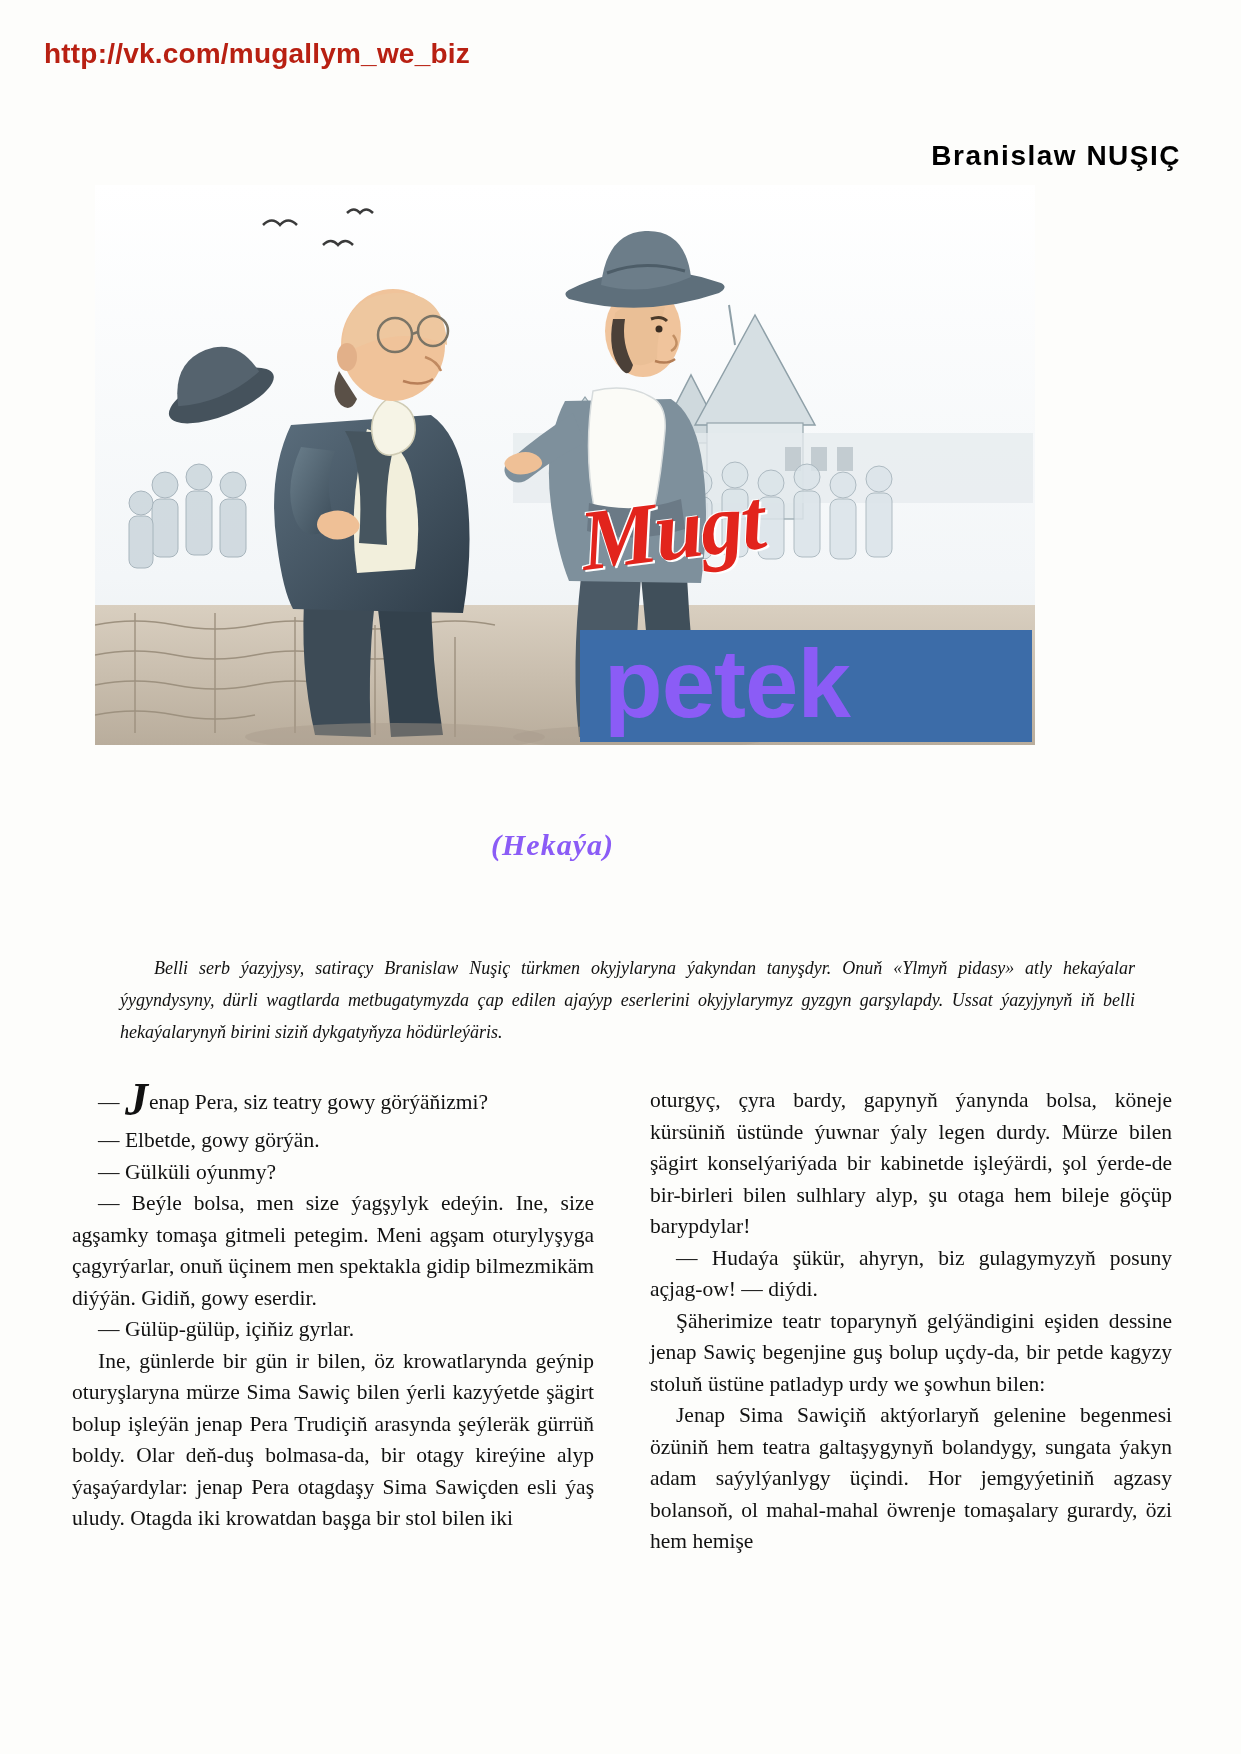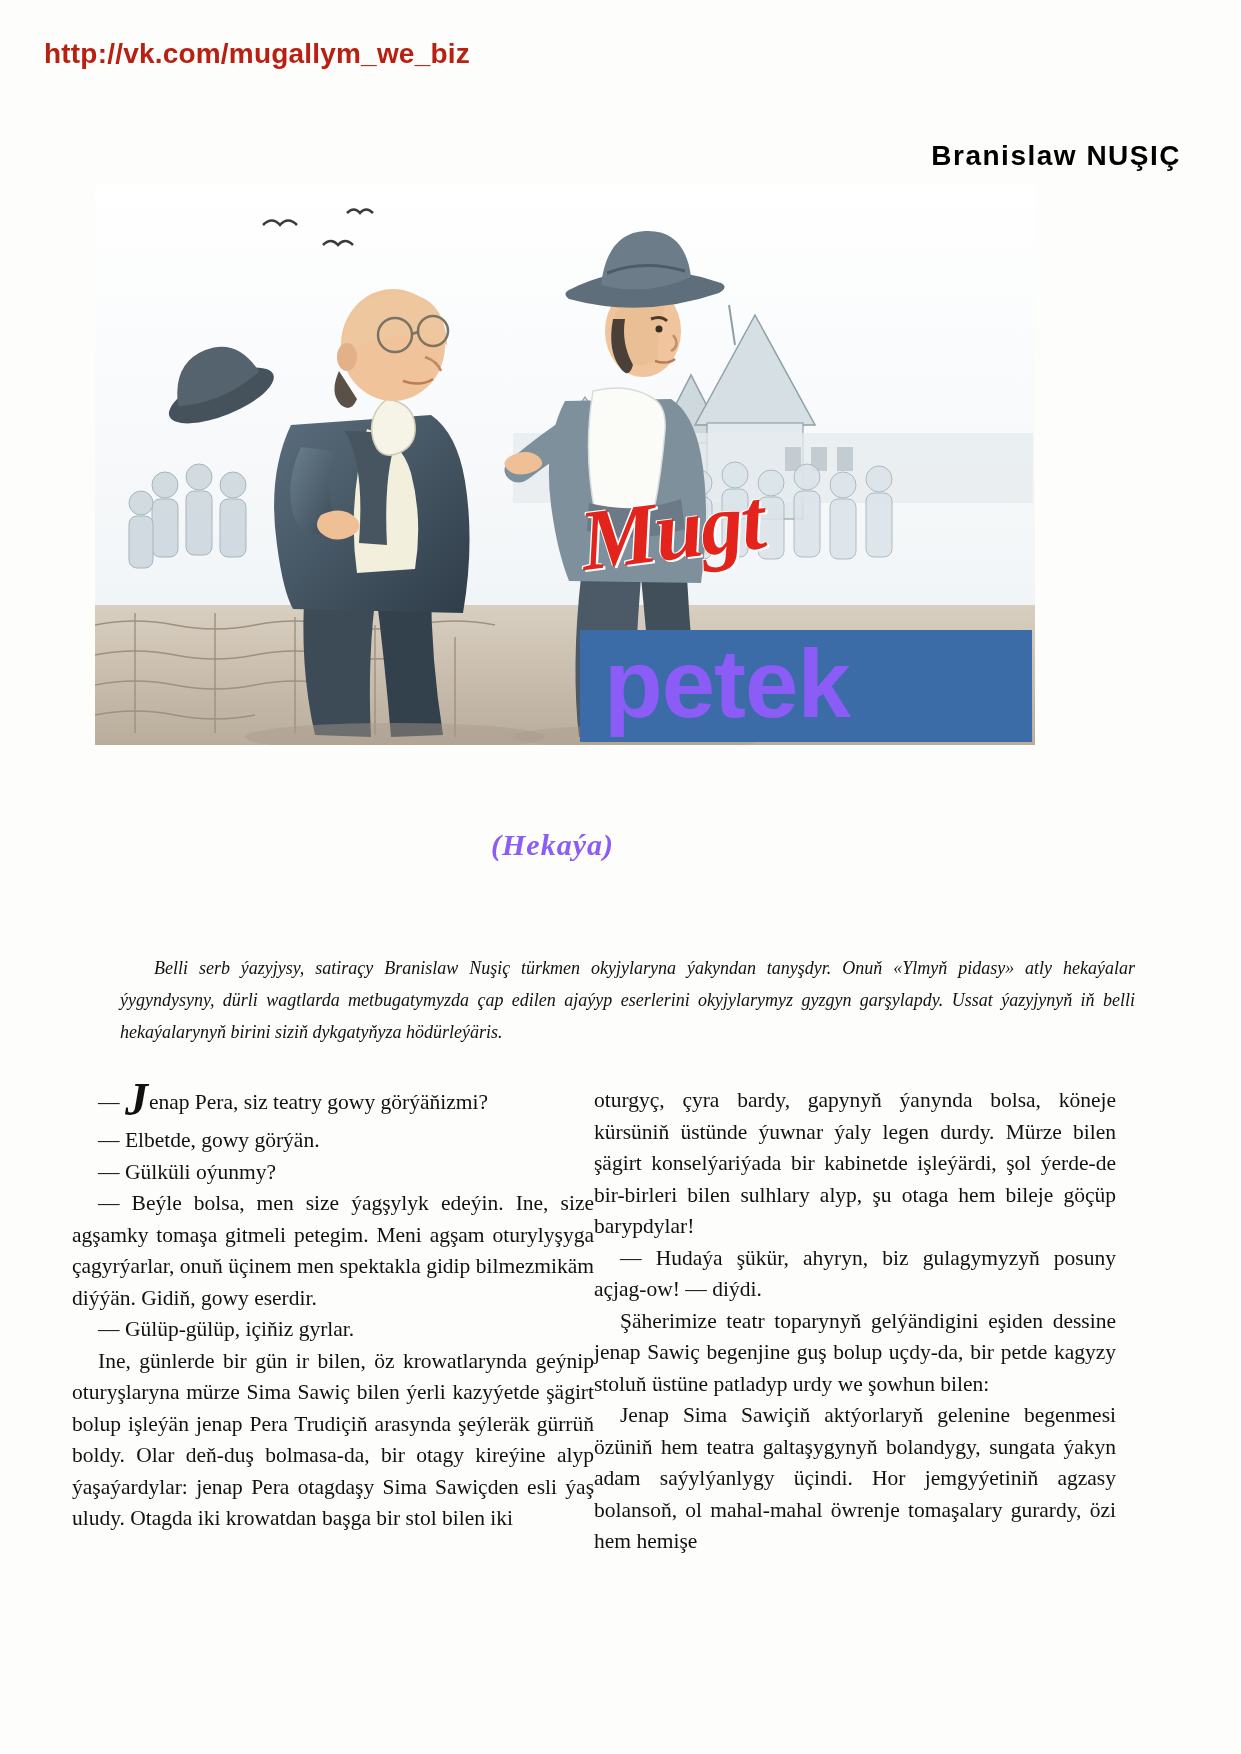--- a/index.html
+++ b/index.html
@@ -125,20 +125,21 @@
   }
 
   
   .cols {
     position: absolute;
     left: 72px;
     top: 1085px;
     width: 1100px;
     height: 590px;
     display: flex;
+    gap: 56px;
   }
   .col {
     width: 522px;
     font-family: "Liberation Serif", serif;
     font-size: 21.5px;
     line-height: 31.5px;
     text-align: justify;
     color: #111;
     position: relative;
   }

